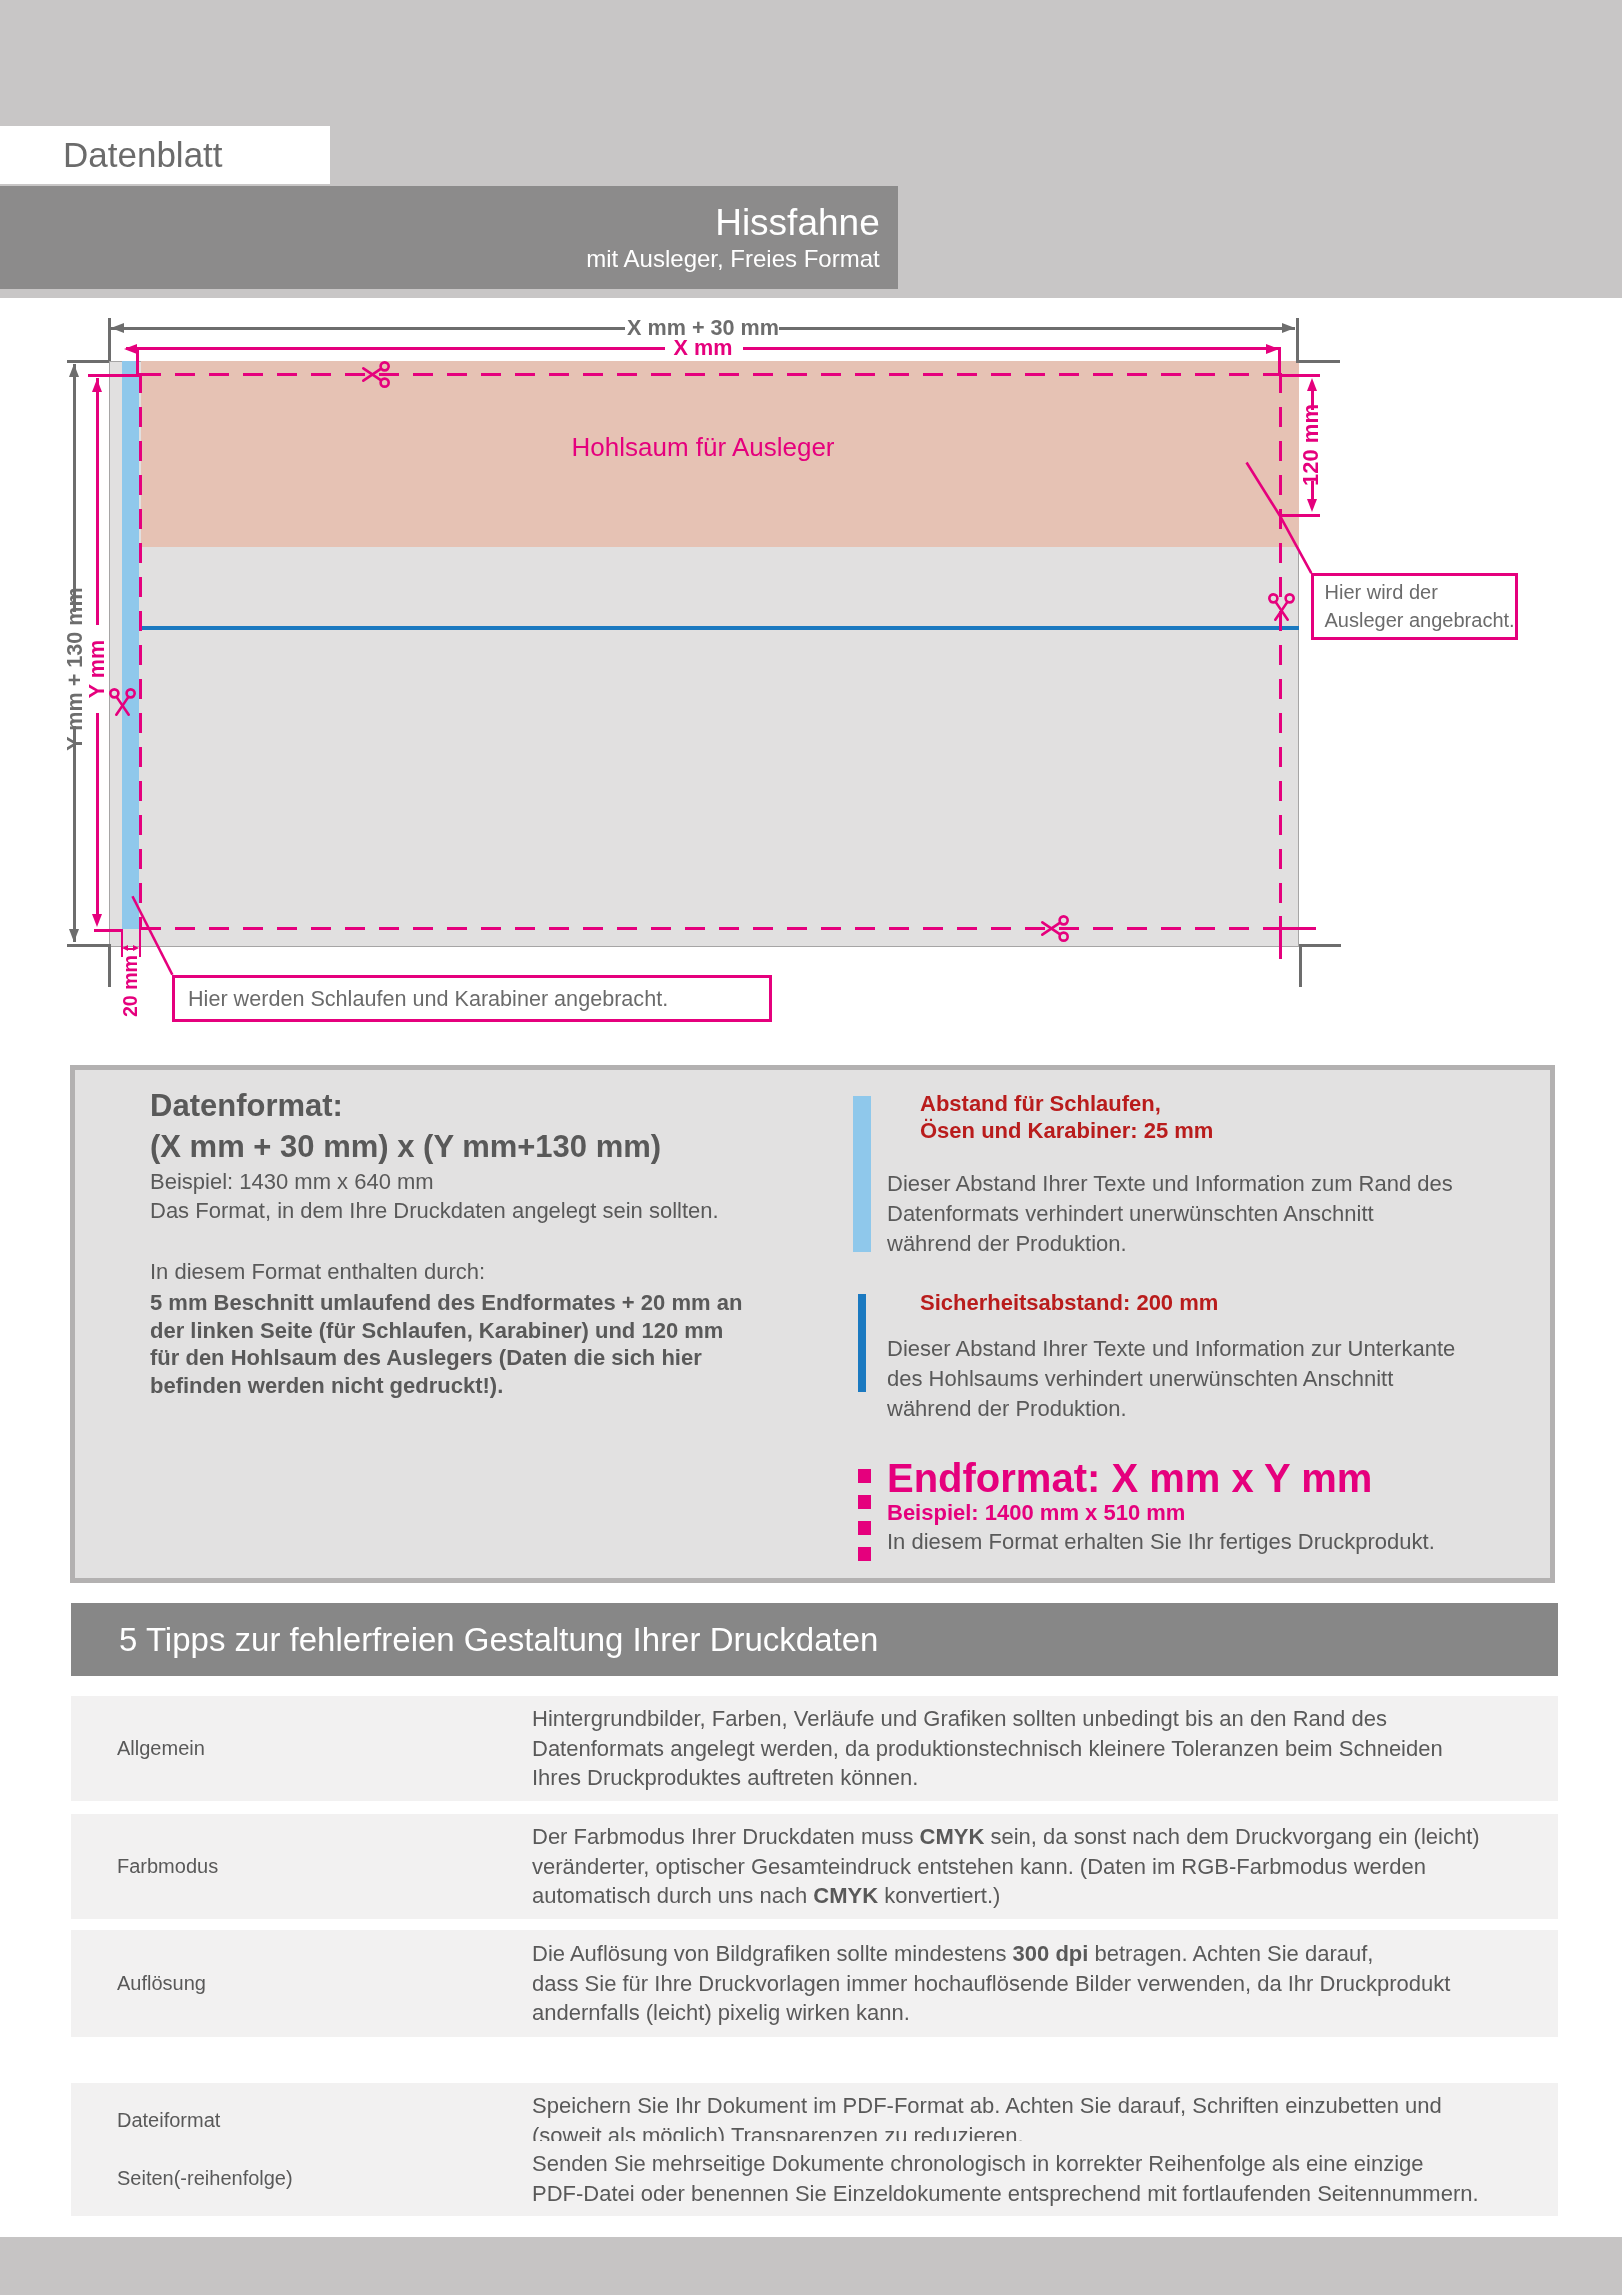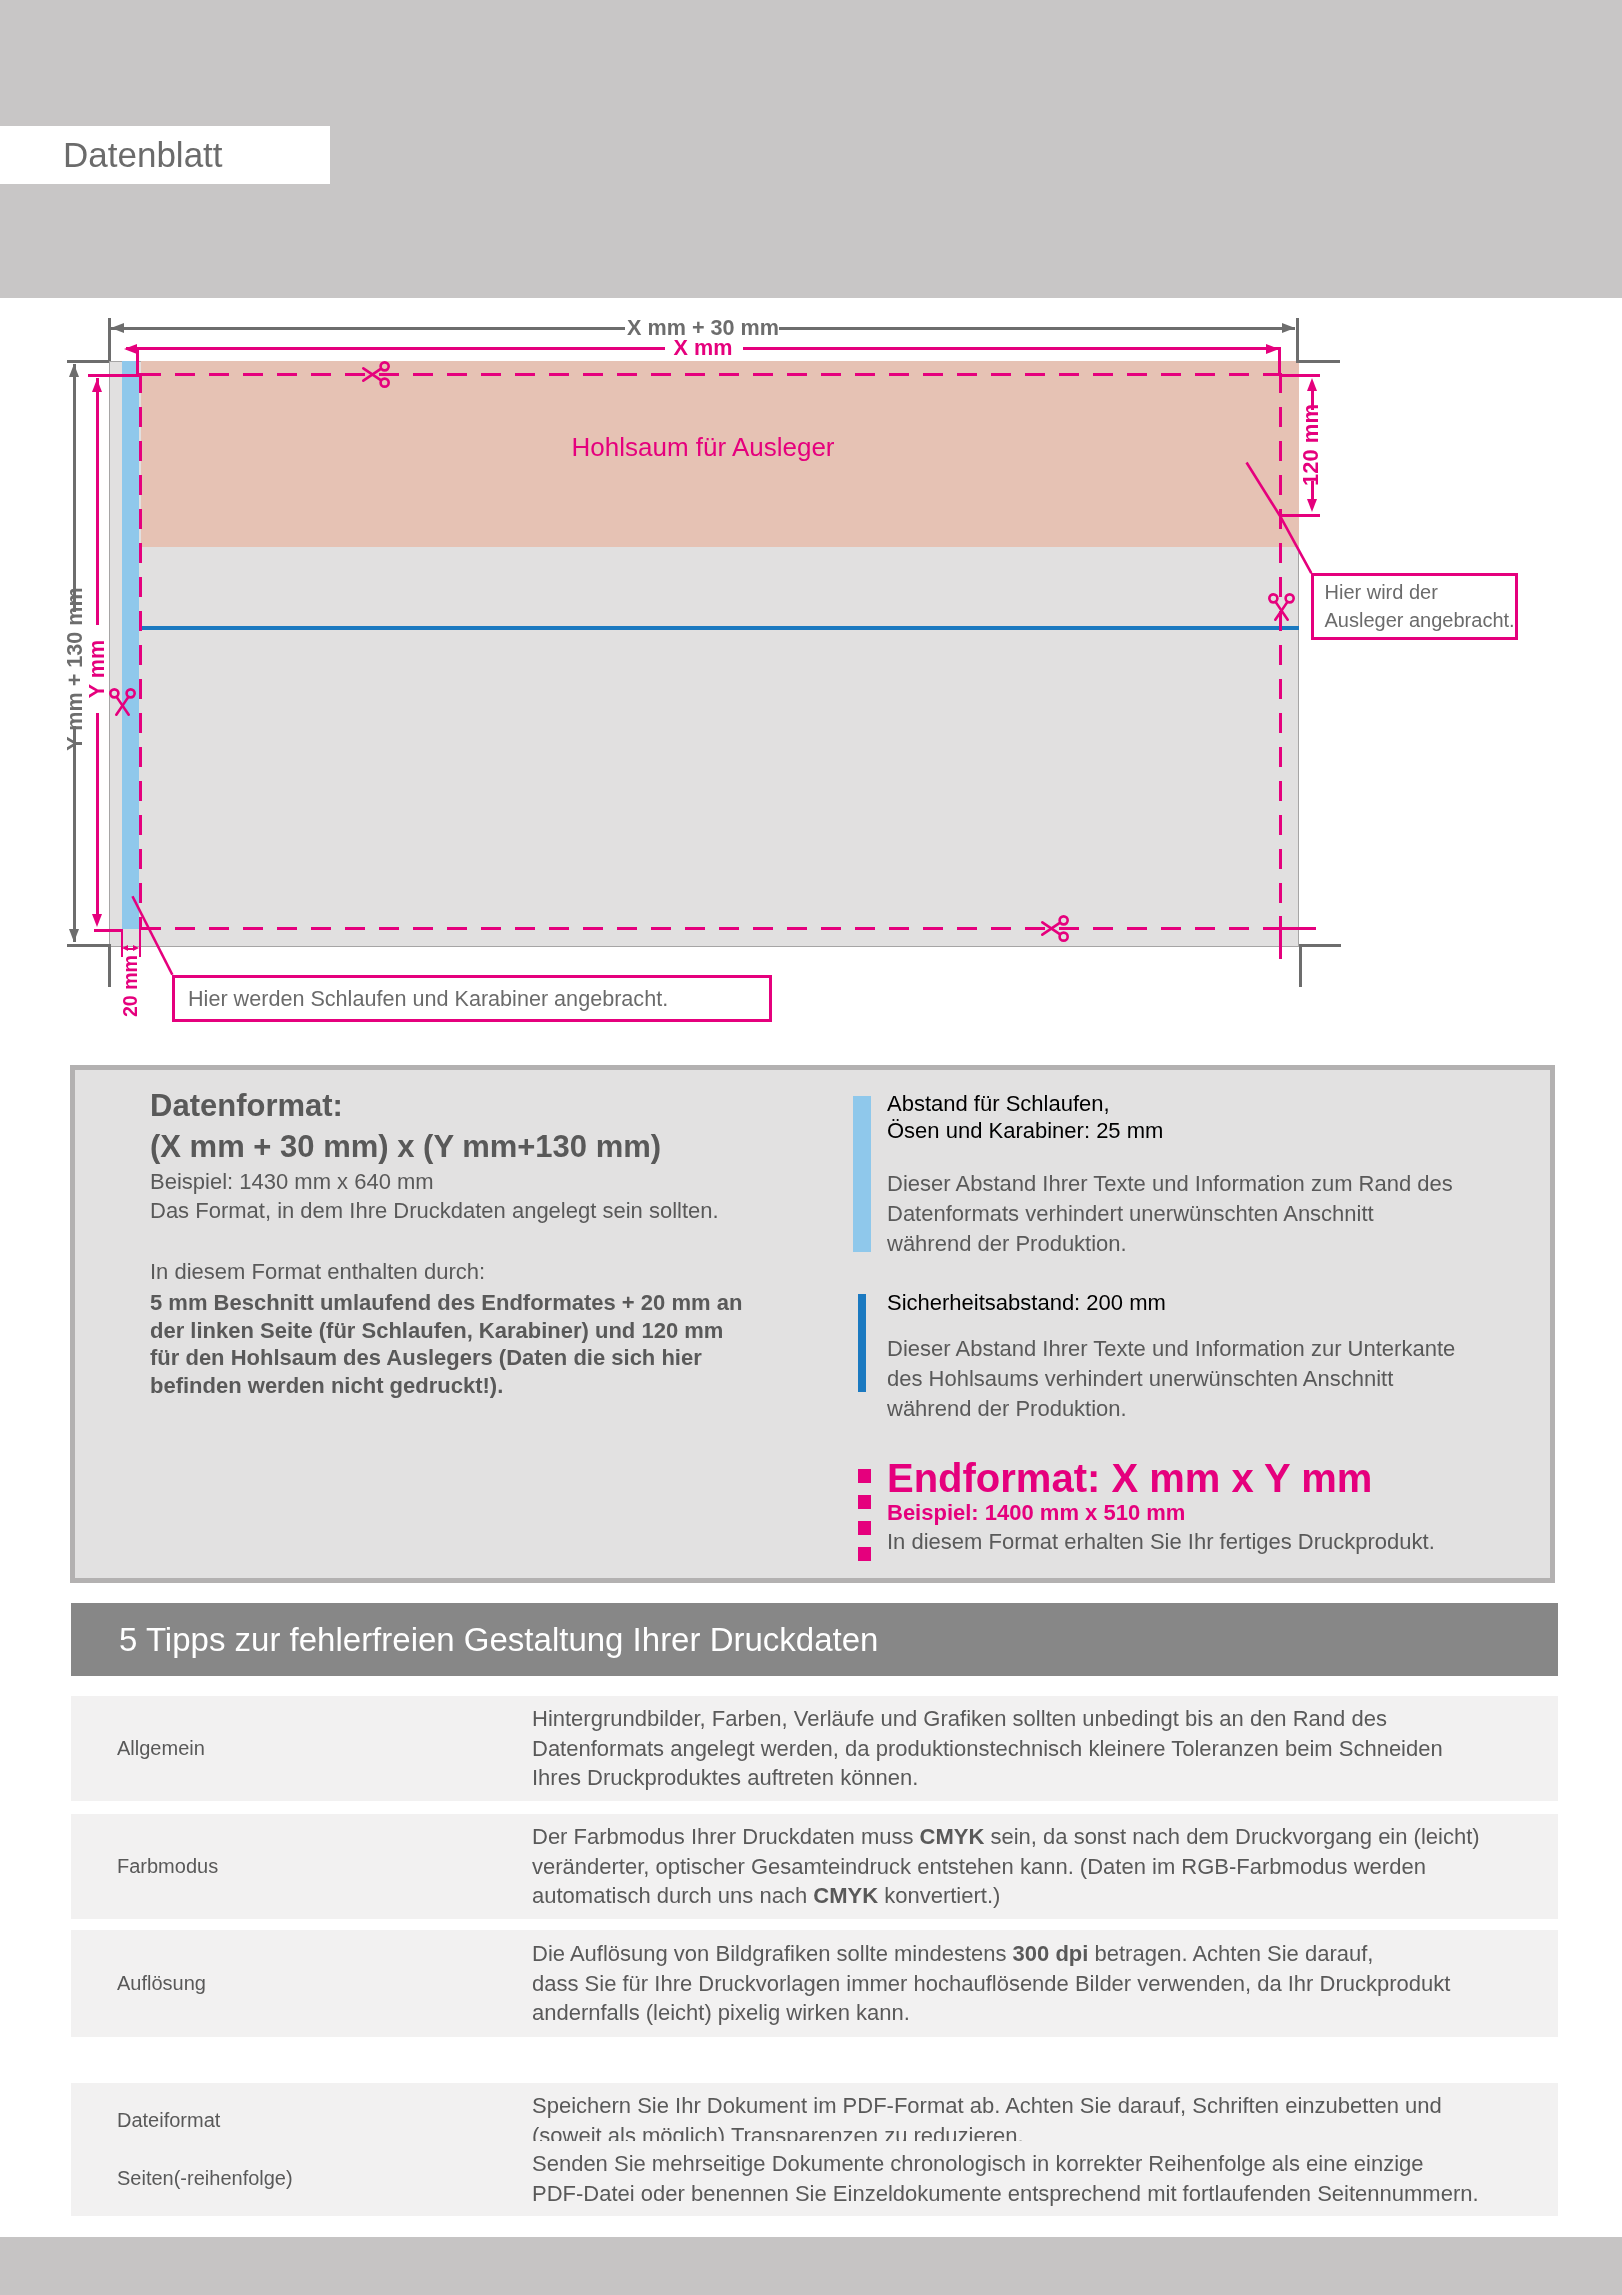--- a/index.html
+++ b/index.html
@@ -47,21 +47,21 @@
   .scissors{position:absolute;width:31px;height:31px;}
   .rot-down{transform:rotate(-90deg);}
   .callout{position:absolute;background:#ffffff;border:3.9px solid #e5007d;box-sizing:border-box;
       color:#6b6b6b;display:flex;align-items:center;}
 
   
   #info-panel{left:70px;top:1065px;width:1485px;height:518px;background:#e2e1e1;
       border:5.2px solid #b3b1b1;box-sizing:border-box;}
   .ip{position:absolute;font-size:22px;line-height:27.5px;color:#595959;}
   .ip.h{font-size:31px;line-height:37px;font-weight:bold;}
-  .ip.blue{color:#000000;font-weight:normal;}
+  .ip.blue{color:#b91c1c;font-weight:bold;margin-left:33px;}
   .ip.mag{color:#e5007d;font-weight:bold;}
   #s1-bar{left:778px;top:25.5px;width:18.3px;height:156px;background:#8fc8eb;}
   #s2-bar{left:783px;top:224px;width:7.9px;height:98px;background:#1b79c0;}
   #s3-bar{left:783px;top:399px;width:13px;height:92px;
       background:repeating-linear-gradient(180deg,#e5007d 0 13.7px,transparent 13.7px 26px);}
 
   
   #tips-band{left:71px;top:1603px;width:1487px;height:73px;background:#878787;color:#fff;
       display:flex;align-items:center;padding-left:48px;box-sizing:border-box;font-size:33px;}
   .tip-row{position:absolute;left:71px;width:1487px;background:#f2f1f1;display:flex;align-items:center;}
@@ -70,20 +70,24 @@
   #footer-band{left:0;top:2237px;width:1623px;height:59px;background:#c6c4c4;}
 </style>
 </head>
 <body>
 
 <div id="page">
 
   <div id="top-bg" class="abs"></div>
   <div id="datenblatt-box" class="abs">
     <span>Datenblatt</span>
+  </div>
+  <div id="header-band" class="abs">
+    <div class="t1">Hissfahne</div>
+    <div class="t2">mit Ausleger, Freies Format</div>
   </div>
 
   <div class="abs" style="left:109px;top:361px;width:1190px;height:586px;background:#e1e0e0;border:1.3px solid #a6a5a5;box-sizing:border-box;"></div>
   <div class="abs" style="left:141px;top:361px;width:1158px;height:186px;background:#e6c2b4;"></div>
   <div class="abs" style="left:122px;top:361px;width:17px;height:568px;background:#8fc8eb;"></div>
   <div class="abs" style="left:141px;top:626px;width:1158px;height:3.9px;background:#1b79c0;"></div>
   <div class="abs dimlabel m" style="left:703px;top:447px;font-size:26px;font-weight:normal;">Hohlsaum für Ausleger</div>
 
   <div class="dash-h" style="left:141px;top:373px;width:1140px;"></div>
   <div class="dash-h" style="left:141px;top:927px;width:1139px;"></div>

